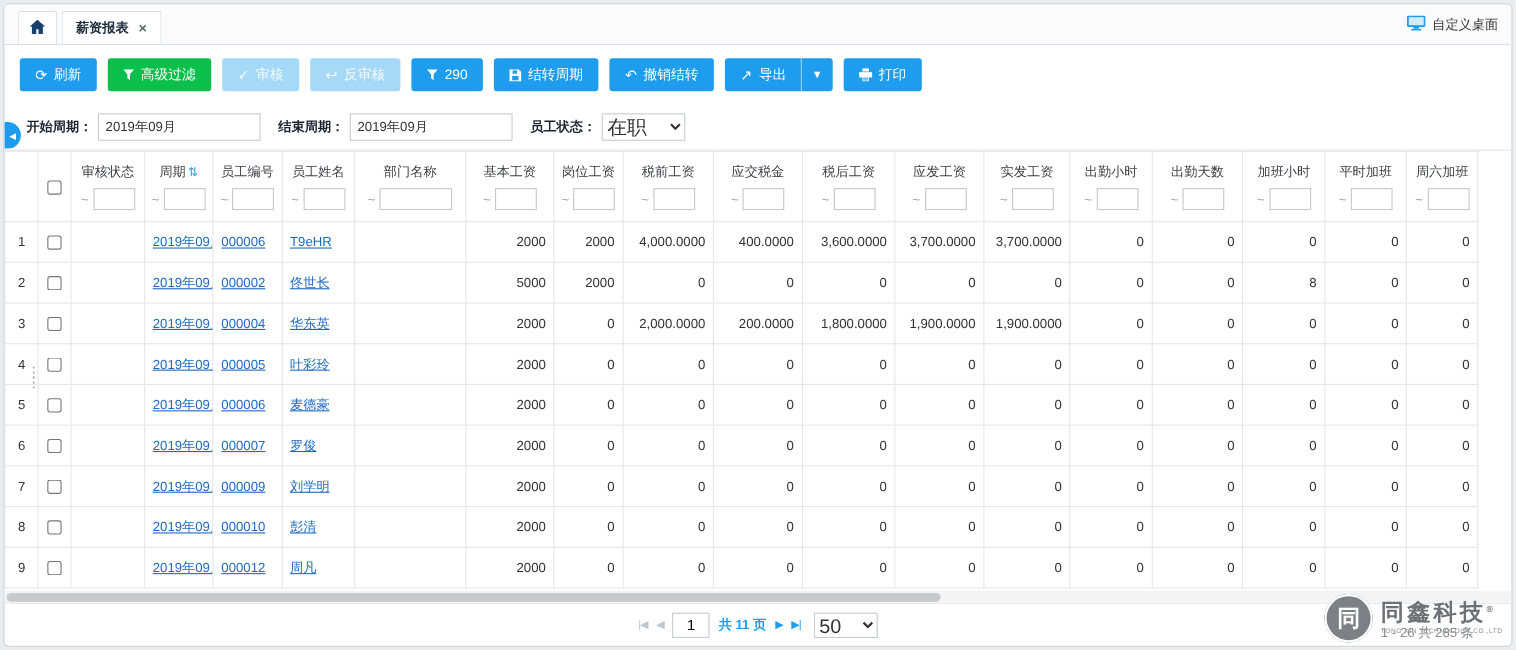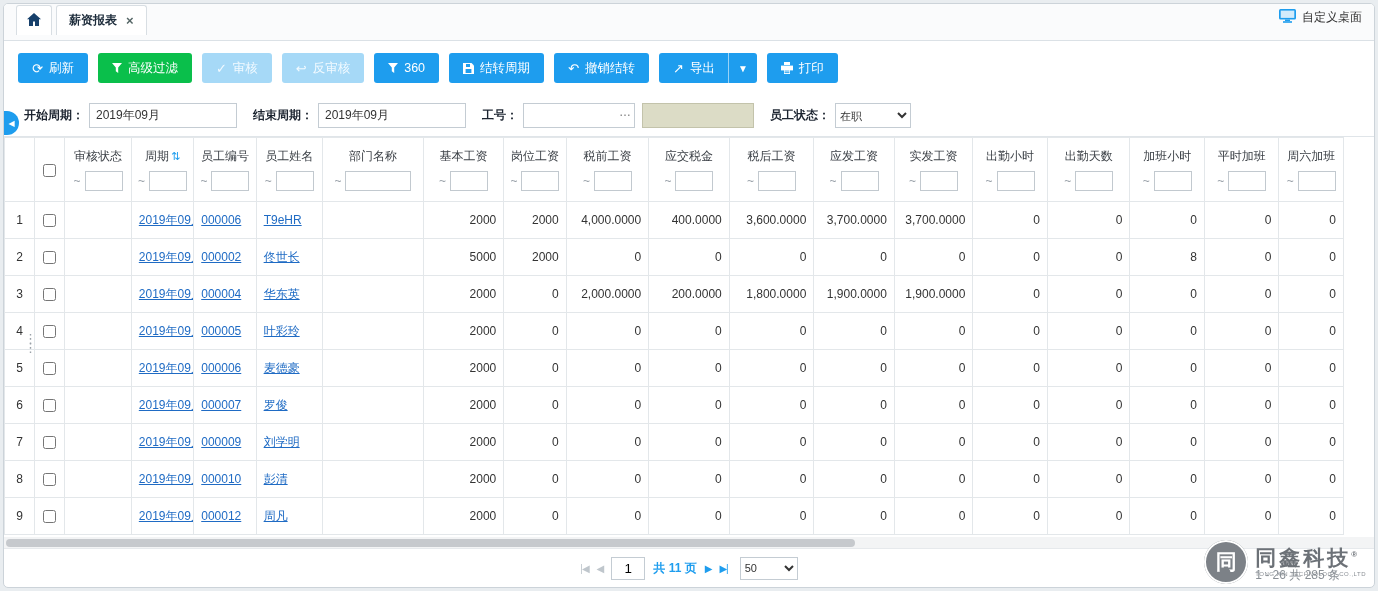--- a/index.html
+++ b/index.html
@@ -9,21 +9,21 @@
     font-family:"Liberation Sans","DejaVu Sans",sans-serif;
     font-size:12px; color:#333; position:relative; overflow:hidden;
   }
   .panel{
     position:absolute; inset:3px; background:#fff;
     border:1px solid #ccd3d9; border-radius:5px; overflow:hidden;
     display:flex; flex-direction:column;
   }
   
   .tabbar{ height:37px; background:#fafbfc; border-bottom:1px solid #dbe1e6;
-    display:flex; align-items:flex-end; padding:5px 12px; flex:none; }
+    display:flex; align-items:flex-end; padding:0 12px; flex:none; }
   .home-tab{ width:36px; height:30px; border:1px solid #d8dee3; border-bottom:none;
     background:#fff; display:flex; align-items:center; justify-content:center;
     border-radius:3px 3px 0 0; margin-right:4px; cursor:pointer; }
   .tab{ height:30px; border:1px solid #d8dee3; border-bottom:none; background:#fff;
     display:flex; align-items:center; padding:0 12px; border-radius:3px 3px 0 0;
     color:#1c2b3a; font-weight:bold; cursor:pointer; }
   .tab .close{ margin-left:9px; color:#566; font-weight:bold; font-size:13px; cursor:pointer; }
   .tab-spacer{ flex:1; }
   .customize{ display:flex; align-items:center; gap:6px; color:#333;
     margin-bottom:9px; cursor:pointer; }
@@ -44,21 +44,21 @@
   .filterbar{ height:41px; display:flex; align-items:center; padding-left:20px; flex:none; }
   .flabel{ font-weight:bold; color:#1c2430; margin-right:5px; white-space:nowrap; }
   .fgroup{ display:flex; align-items:center; margin-right:16px; }
   .finput{ height:25px; border:1px solid #c4ccd3; padding:0 6px; width:148px;
     font-size:12px; color:#333; font-family:inherit; }
   .fjob{ position:relative; width:112px; margin-right:7px; }
   .fjob input{ width:100%; height:25px; border:1px solid #c4ccd3; padding:0 16px 0 6px;
     font-family:inherit; }
   .fjob .dots{ position:absolute; right:4px; top:2px; color:#777; cursor:pointer; }
   .fdisabled{ width:112px; height:25px; background:#dcdcc6; border:1px solid #c3c3ab; }
-  select{ height:25px; border:1px solid #c4ccd3; font-family:inherit; font-size:11px;
+  select{ height:25px; border:1px solid #c4ccd3; font-family:inherit; font-size:18px;
     background:#fff; color:#333; }
   .fselect{ width:76px; }
   
   .gridwrap{ position:relative; height:412px; overflow:hidden;
     border-top:1px solid #e0e5e9; flex:none; }
   table.grid{ border-collapse:collapse; table-layout:fixed; width:1340px; }
   .grid th,.grid td{ border:1px solid #e3e7ea; overflow:hidden; white-space:nowrap; }
   .grid thead th{ height:64px; vertical-align:middle; text-align:center;
     font-weight:normal; color:#3a3f45; background:#fff; padding:2px; }
   .h-label{ margin-bottom:6px; font-size:12px; }
@@ -153,21 +153,21 @@
     <button class="btn disabled">
       <span class="ic">↩</span>
       <span>反审核</span>
     </button>
     <button class="btn blue">
       <span class="ic">
         <svg width="10" height="10" viewBox="0 0 10 10">
             <path d="M0 0h10L6.2 4.6V10L3.8 8.2V4.6z" fill="#fff"></path>
           </svg>
       </span>
-      <span>360</span>
+      <span>290</span>
     </button>
     <button class="btn blue">
       <span class="ic">
         <svg width="11" height="11" viewBox="0 0 11 11">
             <path d="M0 0h8.5L11 2.5V11H0z" fill="#fff"></path>
             <rect x="2.6" y="6" width="5.8" height="4" fill="#1e9dee"></rect>
             <rect x="3" y="1" width="4" height="3" fill="#1e9dee"></rect>
           </svg>
       </span>
       <span>结转周期</span>
@@ -196,28 +196,20 @@
   </div>
 
   <div class="filterbar">
     <div class="fgroup">
       <span class="flabel">开始周期：</span>
       <input class="finput" value="2019年09月" style="">
     </div>
     <div class="fgroup">
       <span class="flabel">结束周期：</span>
       <input class="finput" value="2019年09月" style="">
-    </div>
-    <div class="fgroup">
-      <span class="flabel">工号：</span>
-      <span class="fjob">
-        <input value="" style="">
-        <span class="dots">…</span>
-      </span>
-      <span class="fdisabled"></span>
     </div>
     <div class="fgroup">
       <span class="flabel">员工状态：</span>
       <select class="fselect">
         <option>在职</option>
       </select>
     </div>
   </div>
 
   <div class="gridwrap">

